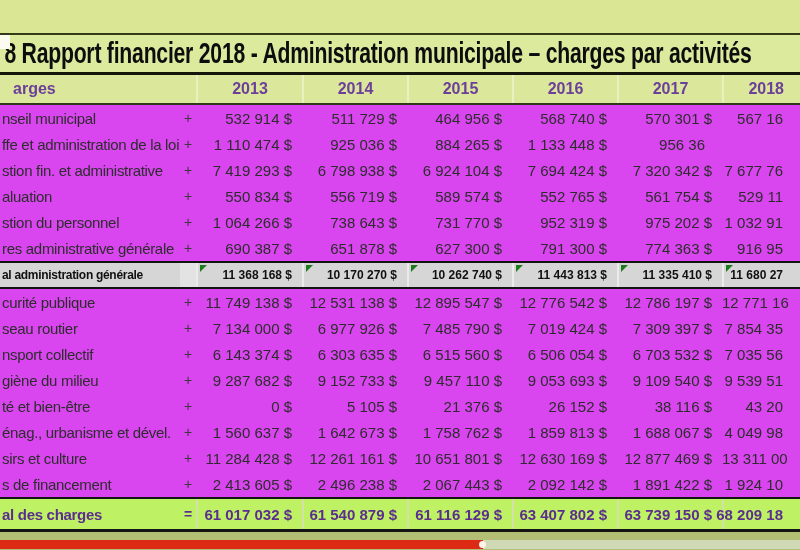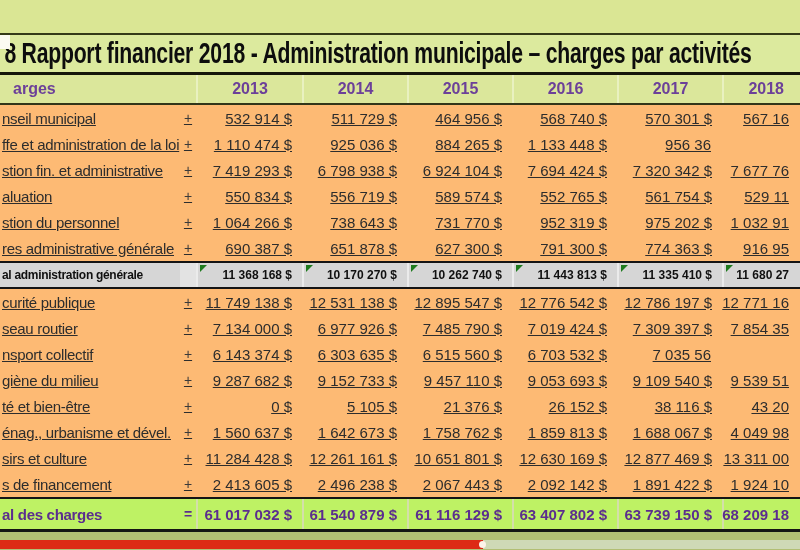--- a/index.html
+++ b/index.html
@@ -17,25 +17,25 @@
   .title-bar .tt{font-size:29px;font-weight:bold;color:#0d0d0d;padding-left:6px;
     transform:scaleX(.73);transform-origin:left center;letter-spacing:-.3px;}
   
   .grid-row{display:grid;grid-template-columns:180px 16px 106px 105px 105px 105px 105px 78px;align-items:center;}
   .header-row{height:30px;background:#dbe79b;border-bottom:2px solid #31361a;
     color:#6c4099;font-weight:bold;font-size:16px;box-sizing:border-box;}
   .hlabel{padding-left:13px;}
   .hc{height:100%;display:flex;align-items:center;justify-content:center;border-left:2px solid #e9f1c0;box-sizing:border-box;text-align:right;}
   .hc.hlast{justify-content:flex-end;padding-right:16px;}
   
-  .r-data{height:26px;background:#fdba74;font-size:15px;color:#2d2d2d;text-decoration:underline;}
+  .r-data{height:26px;background:#d946ef;font-size:15px;color:#2d2d2d;}
   .lab{padding-left:2px;white-space:nowrap;overflow:hidden;letter-spacing:-.3px;}
   .op{text-align:center;color:#3a3a3a;font-size:14px;}
   .val{text-align:right;padding-right:10px;white-space:nowrap;box-sizing:border-box;}
-  .val.v18{padding-right:11px;}
+  .val.v18{padding-right:17px;}
   
   .r-subtotal{height:28px;background:#d6d6d6;font-weight:bold;color:#101010;font-size:12px;
     border-top:2px solid #141414;border-bottom:2px solid #141414;box-sizing:border-box;}
   .r-subtotal .val{position:relative;border-left:2px solid #ebebeb;height:100%;display:flex;align-items:center;justify-content:flex-end;}
   .r-subtotal .op{background:#e3e3e3;height:100%;}
   .tri{position:absolute;left:2px;top:2px;width:0;height:0;
     border-top:7px solid #1e7a1e;border-right:7px solid transparent;}
   
   .r-total{height:35px;background:#bef264;font-weight:bold;color:#5b2d8e;font-size:15px;
     border-top:2px solid #141414;border-bottom:3px solid #141414;box-sizing:border-box;}
@@ -179,20 +179,21 @@
         <div class="val"><span>7 019 424 $</span></div>
         <div class="val"><span>7 309 397 $</span></div>
         <div class="val v18"><span>7 854 35</span></div>
       </div>
       <div class="grid-row r-data">
         <div class="lab">nsport collectif</div>
         <div class="op">+</div>
         <div class="val"><span>6 143 374 $</span></div>
         <div class="val"><span>6 303 635 $</span></div>
         <div class="val"><span>6 515 560 $</span></div>
+        <div class="val"><span>6 506 054 $</span></div>
         <div class="val"><span>6 703 532 $</span></div>
         <div class="val v18"><span>7 035 56</span></div>
       </div>
       <div class="grid-row r-data">
         <div class="lab">giène du milieu</div>
         <div class="op">+</div>
         <div class="val"><span>9 287 682 $</span></div>
         <div class="val"><span>9 152 733 $</span></div>
         <div class="val"><span>9 457 110 $</span></div>
         <div class="val"><span>9 053 693 $</span></div>

